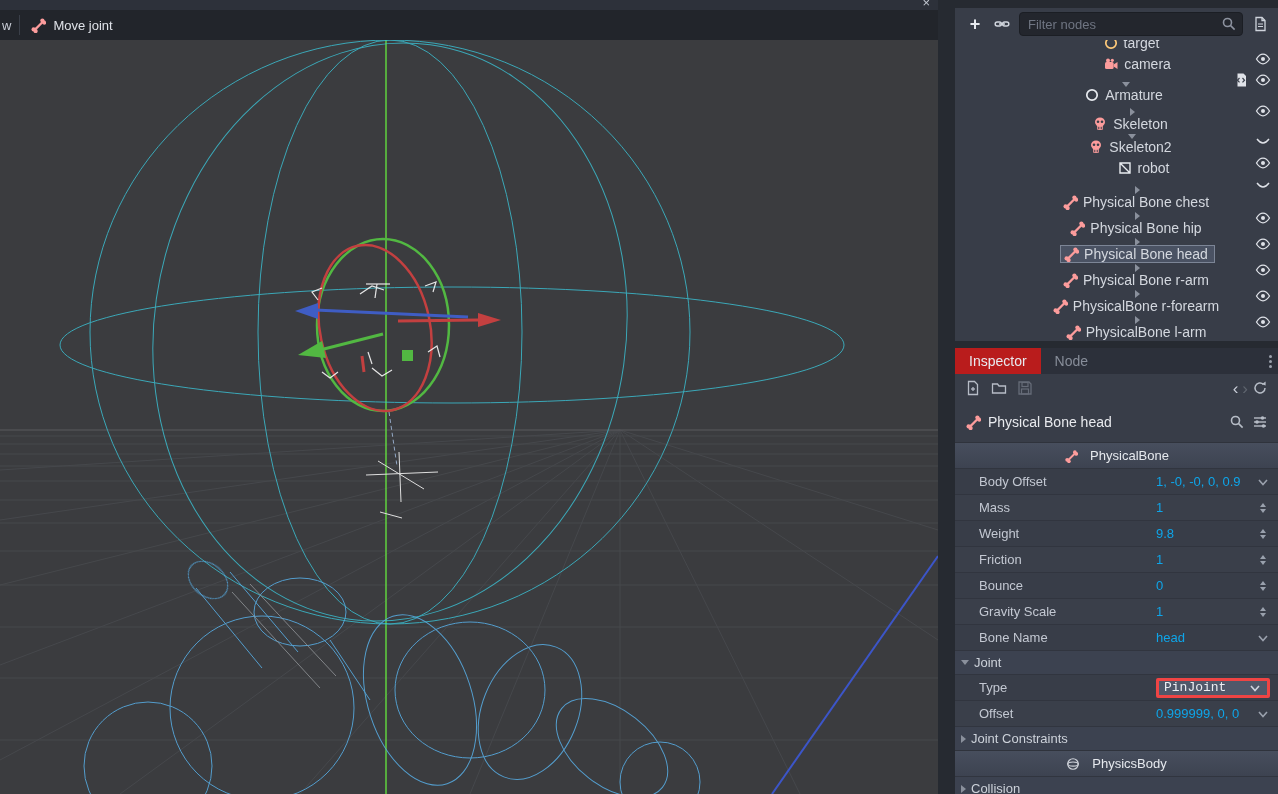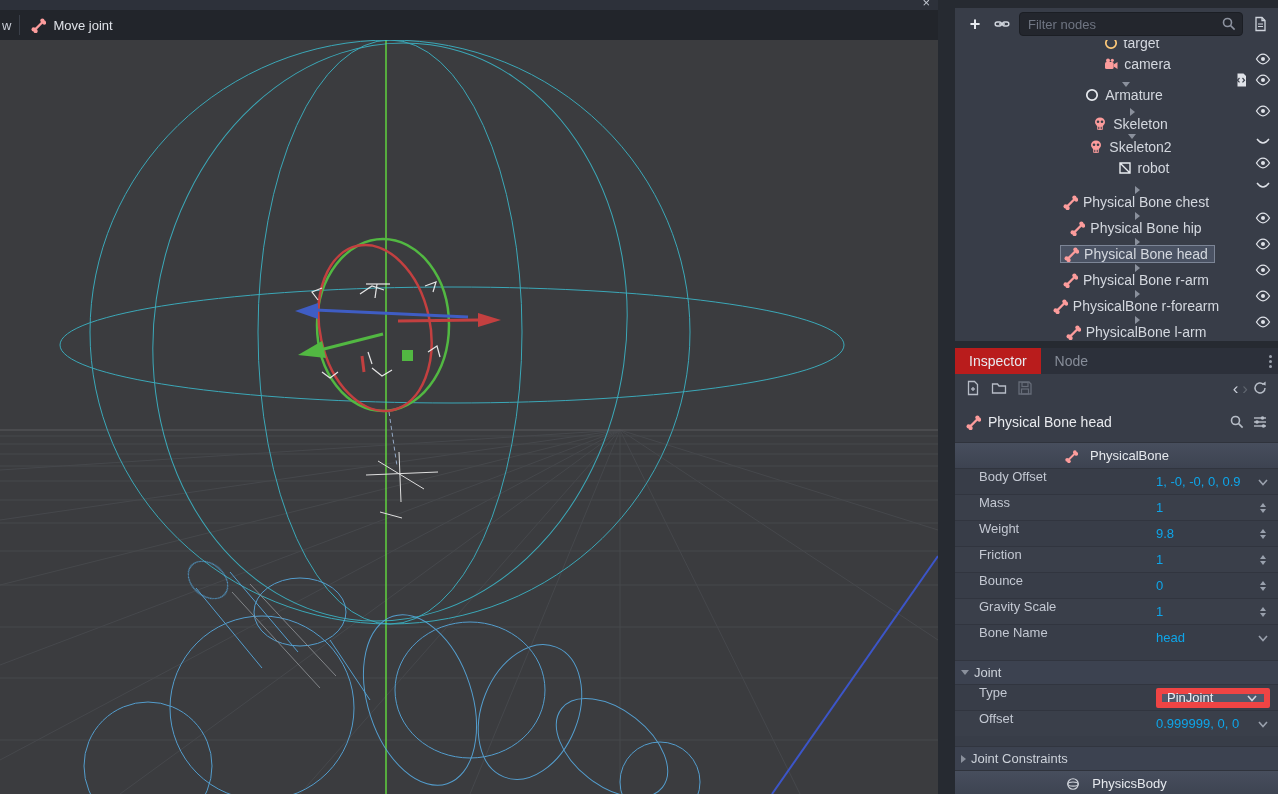--- a/index.html
+++ b/index.html
@@ -56,35 +56,35 @@
   .nav-group { margin-left:auto; display:flex; align-items:center; gap:4px; }
   .navchev { font-size:17px; line-height:17px; color:#c9ced8; cursor:pointer; }
   .navchev.dim { color:#5f656f; }
 
   .insp-name { height:40px; display:flex; align-items:center; gap:7px; padding:0 10px; }
   .insp-name .name { color:#e8eaee; font-size:14px; flex:1; white-space:nowrap; overflow:hidden; }
 
   .category { height:26px; display:flex; align-items:center; justify-content:center; gap:12px;
     background:linear-gradient(#474e5d,#3d4351); color:#e6e9ee; font-size:13px; border-top:1px solid #2f333c; cursor:pointer; }
 
-  .prow { height:26px; display:flex; border-top:1px solid #31353f; padding:0 8px 0 24px; background:#383d48; }
+  .prow { height:26px; display:flex; align-items:center; border-top:1px solid #31353f; padding:0 8px 0 24px; background:#383d48; }
   .prow.alt { background:#3a3f4a; }
   .plabel { flex:1; color:#c3c8d2; font-size:13px; white-space:nowrap; }
   .pvalcol { width:114px; display:flex; align-items:center; flex:none; }
   .pvalue { flex:1; color:#0ea5e9; font-size:13px; white-space:nowrap; overflow:hidden; }
   .stepper { display:flex; flex-direction:column; align-items:center; gap:2px; width:14px; flex:none; cursor:pointer; }
   .stepper .tu { width:0;height:0;border-left:3.5px solid transparent;border-right:3.5px solid transparent;border-bottom:4.5px solid #9aa1ad; }
   .stepper .td { width:0;height:0;border-left:3.5px solid transparent;border-right:3.5px solid transparent;border-top:4.5px solid #9aa1ad; }
 
-  .dropbtn { flex:1; height:20px; background:#50586a; border:6px solid #ef4444; border-radius:2px;
-    display:flex; align-items:center; padding:0 5px; cursor:pointer; }
+  .dropbtn { flex:1; height:20px; background:#50586a; border:3px solid #ef4444; border-radius:2px;
+    display:flex; align-items:center; padding:0 5px; cursor:pointer;font-family:Liberation Mono, monospace; }
   .dropbtn .pvalue { color:#eceef3; }
 
   .sect { height:24px; display:flex; align-items:center; gap:5px; padding:0 6px; background:#3c4250;
-    border-top:1px solid #31353f; color:#cdd2da; font-size:13px; cursor:pointer;margin-top:10px; }
+    border-top:1px solid #31353f; color:#cdd2da; font-size:13px; cursor:pointer; }
 </style>
 </head>
 <body>
 
 <div id="root">
 
   <div class="viewport">
     <svg class="vp-svg" width="938" height="794" viewBox="0 0 938 794">
 
       <g stroke="#46484c" stroke-width="1" fill="none">

